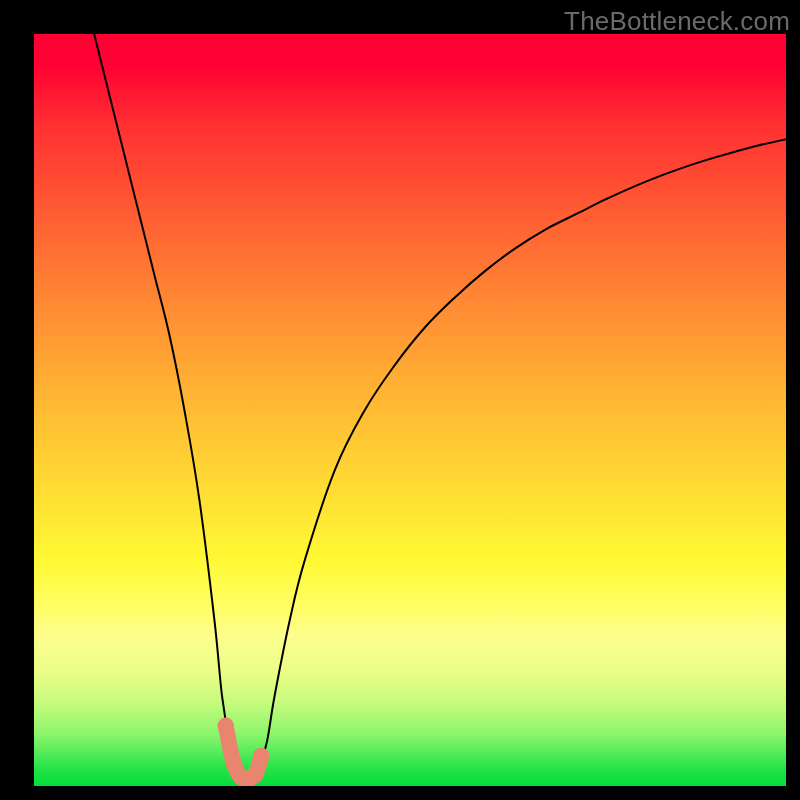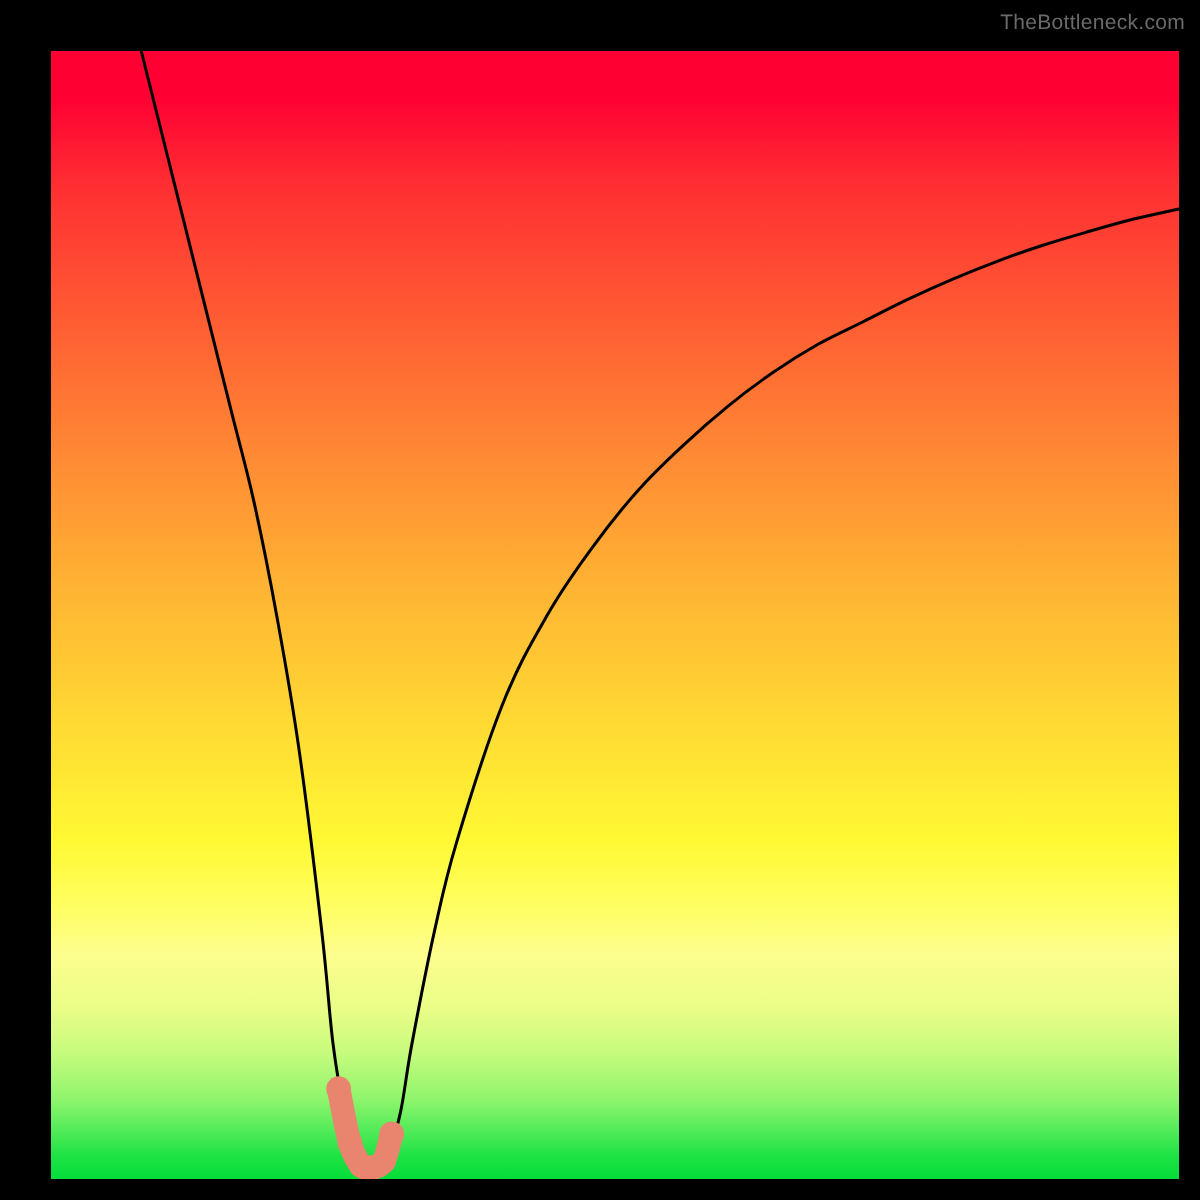--- a/index.html
+++ b/index.html
@@ -43,21 +43,21 @@
       #4bea56 96%,
       #1ee244 98%,
       #04dd3a 100%
     );
   }
   .watermark {
     position: absolute;
     top: 6px;
     right: 10px;
     color: #6a6a6a;
-    font-size: 14px;
+    font-size: 26px;
     letter-spacing: 0.2px;
     font-weight: 500;
   }
   svg.curve {
     position: absolute;
     left: 0;
     top: 0;
     width: 752px;
     height: 752px;
   }

